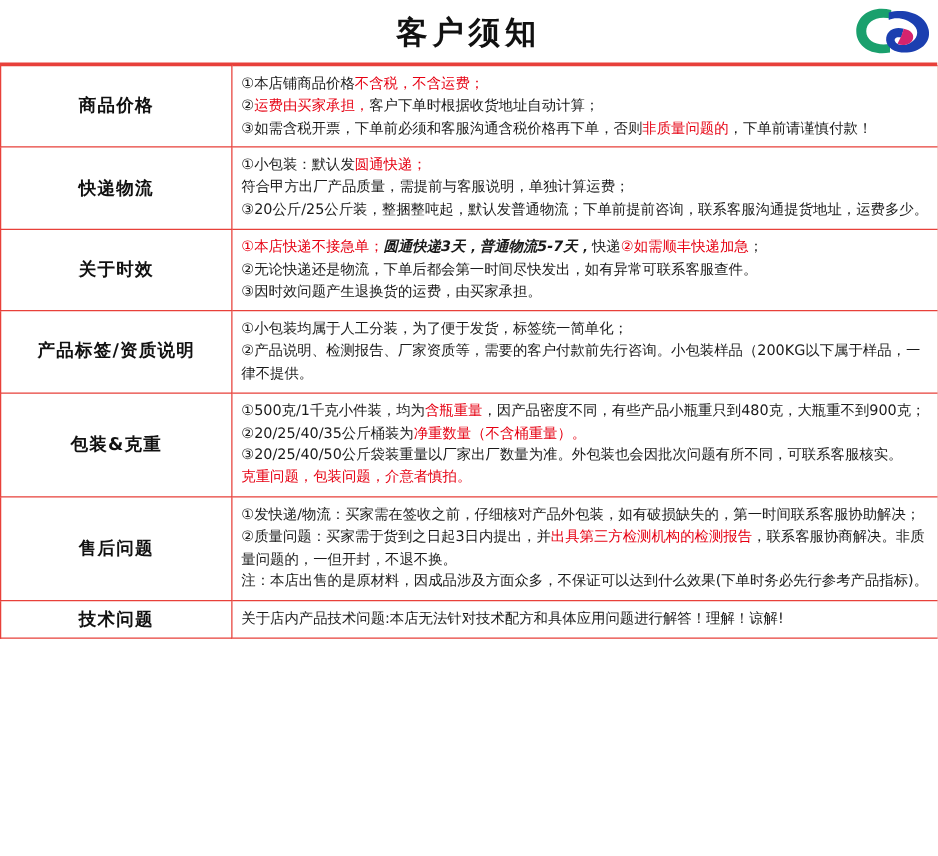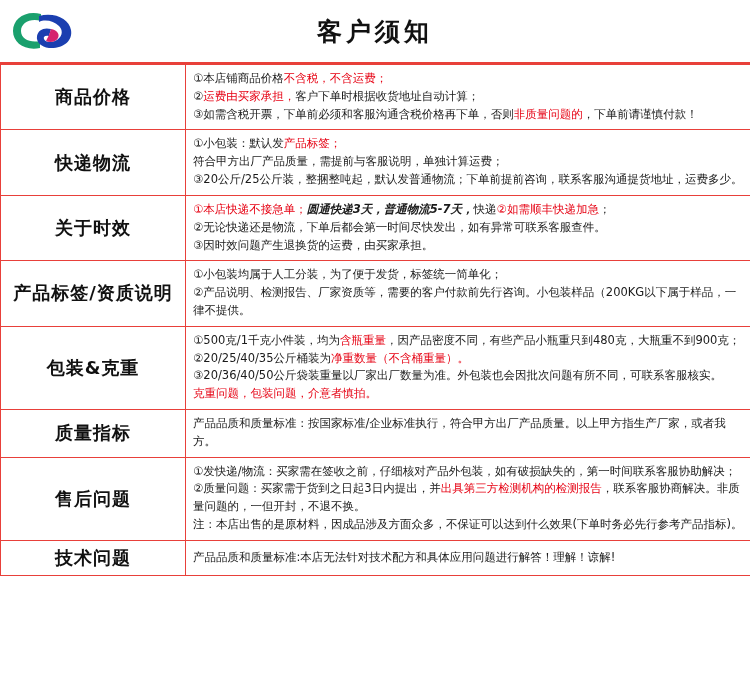--- a/index.html
+++ b/index.html
@@ -7,25 +7,26 @@
     width:750px;height:685px;
     background:#ffffff;
     font-family:"DejaVu Sans","Liberation Sans",sans-serif;
     color:#222;
     overflow:hidden;
   }
   .page{width:750px;height:685px;position:relative;box-sizing:border-box;}
 
   
   .header{
-    height:64px;
+    height:52px;
     display:flex;align-items:center;
     border-bottom:2px solid #e8403a;
     box-sizing:border-box;
     position:relative;
+    justify-content:flex-end;
   }
   .logo{
     width:70px;height:44px;margin-left:8px;
     display:flex;align-items:center;justify-content:center;
     flex:0 0 auto;
   }
   .logo svg{display:block;}
   .title{
     position:absolute;left:0;right:0;top:0;bottom:0;
     display:flex;align-items:center;justify-content:center;
@@ -41,21 +42,21 @@
     table-layout:fixed;
   }
   table.notice td{
     border:1px solid #e8403a;
     vertical-align:middle;
     box-sizing:border-box;
   }
   td.label{
     width:185px;
     text-align:center;
-    font-size:18px;
+    font-size:14px;
     font-weight:bold;
     color:#111;
     letter-spacing:1px;
     padding:4px 2px;
     line-height:1.45;
   }
   td.content{
     width:565px;
     padding:5px 7px 6px 7px;
     font-size:11.5px;
@@ -90,21 +91,21 @@
           <td class="label">商品价格</td>
           <td class="content">
             <p><span>①本店铺商品价格</span><span class="red">不含税，不含运费；</span></p>
             <p><span>②</span><span class="red">运费由买家承担，</span><span>客户下单时根据收货地址自动计算；</span></p>
             <p><span>③如需含税开票，下单前必须和客服沟通含税价格再下单，否则</span><span class="red">非质量问题的</span><span>，下单前请谨慎付款！</span></p>
           </td>
         </tr>
         <tr>
           <td class="label">快递物流</td>
           <td class="content">
-            <p><span>①小包装：默认发</span><span class="red">产品标签；</span></p>
+            <p><span>①小包装：默认发</span><span class="red">圆通快递；</span></p>
             <p><span>符合甲方出厂产品质量，需提前与客服说明，单独计算运费；</span></p>
             <p><span>③20公斤/25公斤装，整捆整吨起，默认发普通物流；下单前提前咨询，联系客服沟通提货地址，运费多少。</span></p>
           </td>
         </tr>
         <tr>
           <td class="label">关于时效</td>
           <td class="content">
             <p><span class="redb">①本店</span><span class="redb">快递不接急单；</span><span class="bold">圆通快递3天，普通物流5-7天，</span><span>快递</span><span class="red">②如需顺丰快递加急</span><span>；</span></p>
             <p><span>②无论快递还是物流，下单后都会第一时间尽快发出，如有异常可联系客服查件。</span></p>
             <p><span>③因时效问题产生退换货的运费，由买家承担。</span></p>
@@ -115,40 +116,34 @@
           <td class="content">
             <p><span>①小包装均属于人工分装，为了便于发货，标签统一简单化；</span></p>
             <p><span>②产品说明、检测报告、厂家资质等，需要的客户付款前先行咨询。小包装样品（200KG以下属于样品，一律不提供。</span></p>
           </td>
         </tr>
         <tr>
           <td class="label">包装&amp;克重</td>
           <td class="content">
             <p><span>①500克/1千克小件装，均为</span><span class="red">含瓶重量</span><span>，因产品密度不同，有些产品小瓶重只到480克，大瓶重不到900克；</span></p>
             <p><span>②20/25/40/35公斤桶装为</span><span class="red">净重数量（不含桶重量）。</span></p>
-            <p><span>③20/36/40/50公斤袋装重量以厂家出厂数量为准。外包装也会因批次问题有所不同，可联系客服核实。</span></p>
+            <p><span>③20/25/40/50公斤袋装重量以厂家出厂数量为准。外包装也会因批次问题有所不同，可联系客服核实。</span></p>
             <p><span class="redb">克重问题，包装问题，介意者慎拍。</span></p>
-          </td>
-        </tr>
-        <tr>
-          <td class="label">质量指标</td>
-          <td class="content">
-            <p><span>产品品质和质量标准：按国家标准/企业标准执行，符合甲方出厂产品质量。以上甲方指生产厂家，或者我方。</span></p>
           </td>
         </tr>
         <tr>
           <td class="label">售后问题</td>
           <td class="content">
             <p><span>①发快递/物流：买家需在签收之前，仔细核对产品外包装，如有破损缺失的，第一时间联系客服协助解决；</span></p>
             <p><span>②质量问题：买家需于货到之日起3日内提出，并</span><span class="redb">出具第三方检测机构的检测报告</span><span>，联系客服协商解决。非质量问题的，一但开封，不退不换。</span></p>
             <p><span>注：本店出售的是原材料，因成品涉及方面众多，不保证可以达到什么效果(下单时务必先行参考产品指标)。</span></p>
           </td>
         </tr>
         <tr>
           <td class="label">技术问题</td>
           <td class="content">
-            <p><span>产品品质和质量标准:本店无法针对技术配方和具体应用问题进行解答！理解！谅解!</span></p>
+            <p><span>关于店内产品技术问题:本店无法针对技术配方和具体应用问题进行解答！理解！谅解!</span></p>
           </td>
         </tr>
       </tbody>
   </table>
 
 </div>
 
 </body></html>

